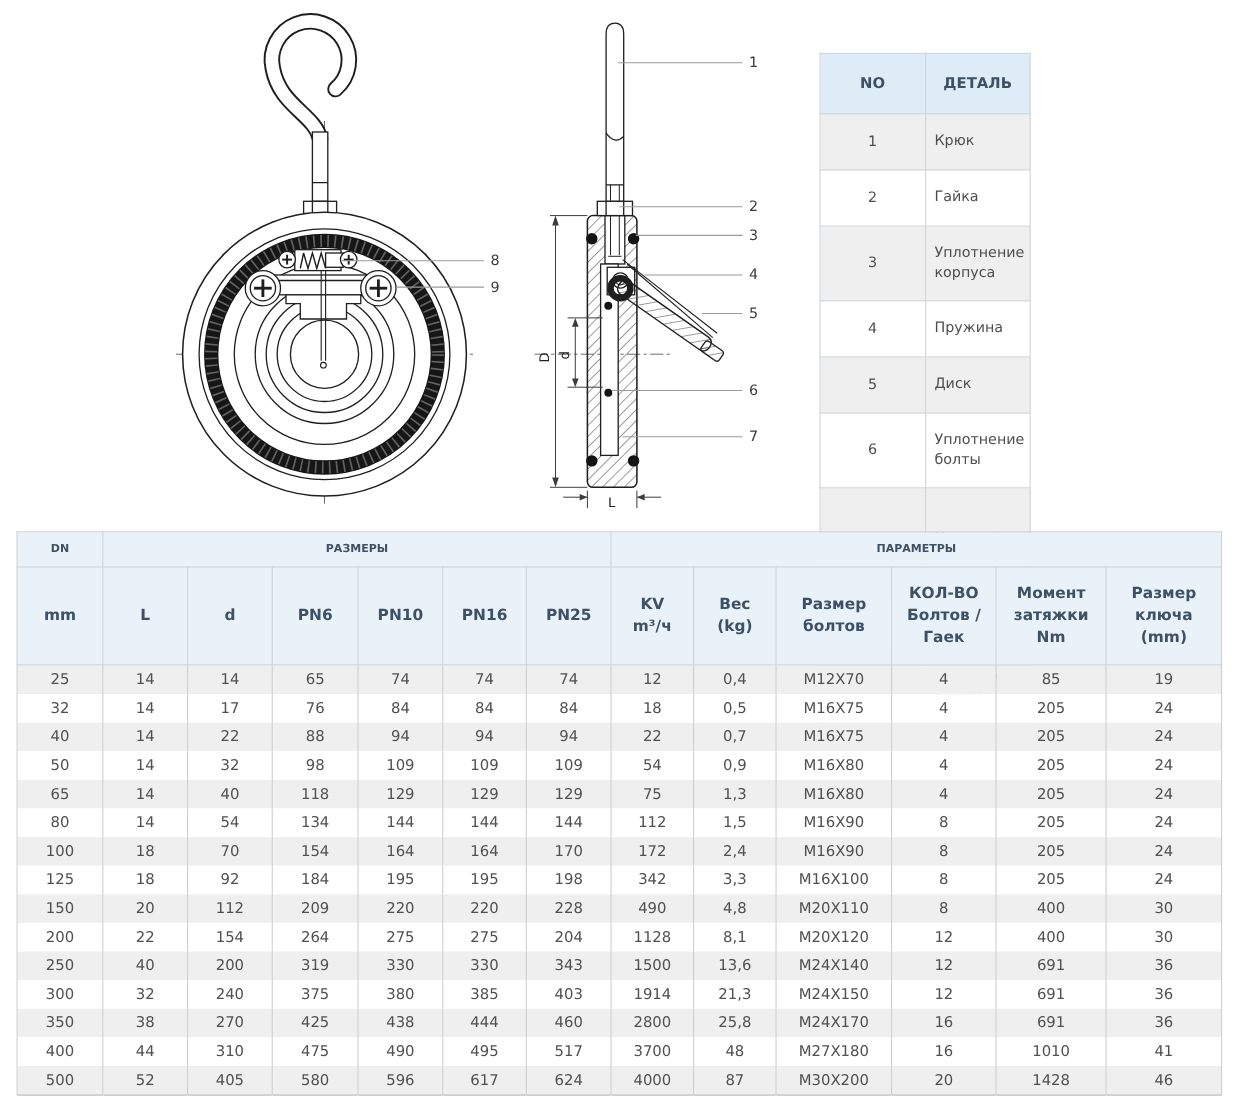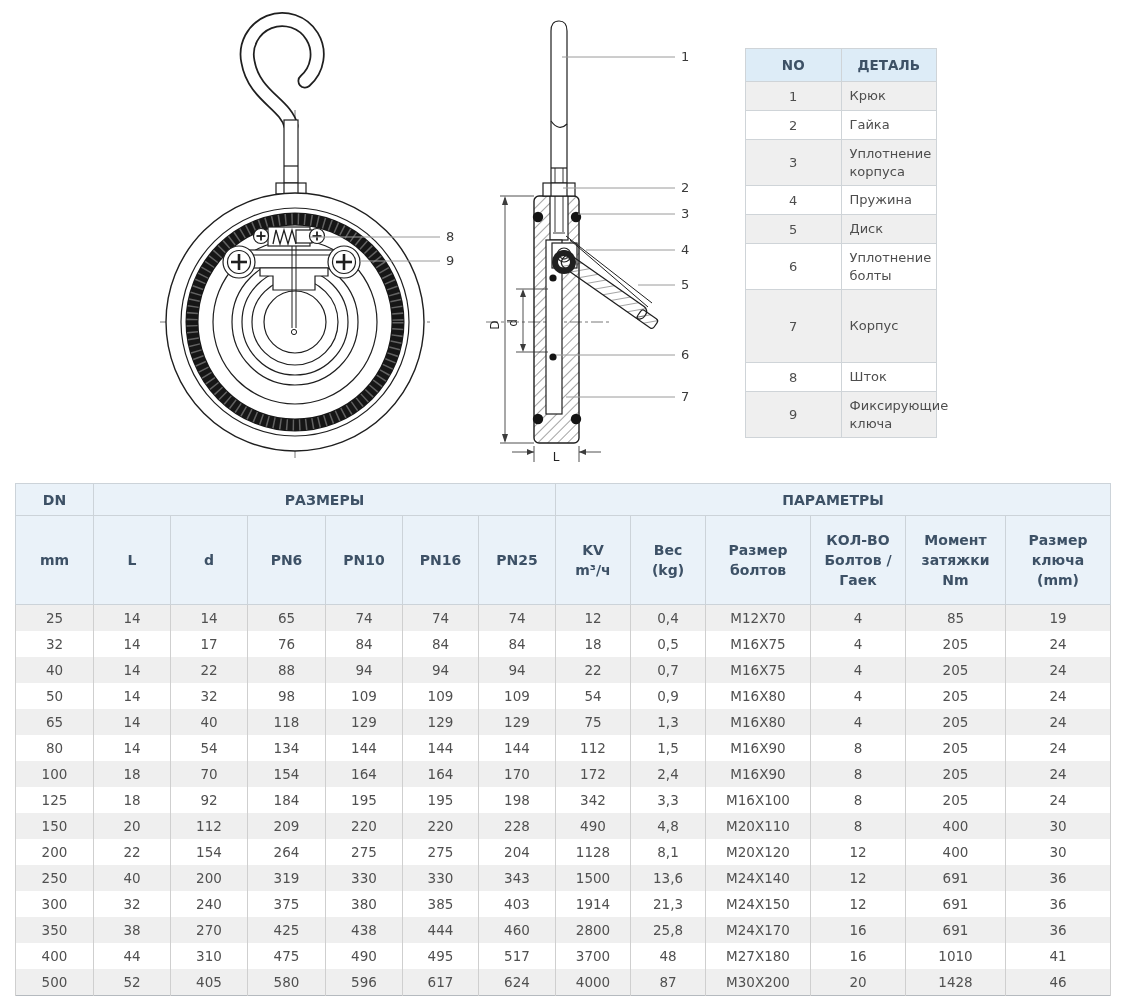--- a/index.html
+++ b/index.html
@@ -3,35 +3,35 @@
 <meta charset="utf-8">
 <style>
   html,body{margin:0;padding:0;background:#fff;}
   body{width:1125px;height:1000px;position:relative;font-family:"DejaVu Sans","Liberation Sans",sans-serif;}
   .stage{position:absolute;left:0;top:0;width:1125px;height:1000px;overflow:hidden;background:#fff;}
   svg.drawing{position:absolute;}
 
   
   .parts-table{position:absolute;left:745px;top:48px;width:192px;border-collapse:collapse;
     font-size:13px;table-layout:fixed;border:1px solid #b9bec2;}
-  .parts-table th,.parts-table td{border:1px solid #cfd4d8;padding:5px 8px;vertical-align:middle;}
+  .parts-table th,.parts-table td{border:1px solid #cfd4d8;padding:16px 8px;vertical-align:middle;}
   .parts-table th{background:#ddecf7;color:#3d5166;font-weight:bold;text-align:center;height:22px;font-size:13.5px;}
   .parts-table th.pt-no-h{text-align:center;}
   .parts-table td{color:#4e4e4e;background:#fff;}
   .parts-table tbody tr:nth-child(odd) td{background:#efefef;}
   .parts-table td.pt-no{text-align:center;width:42px;}
   .parts-table td.pt-name{line-height:1.35;margin-top:28px;}
   .parts-table tr.tall td{height:62px;}
   .parts-table tr.std td{height:18px;}
 
   
   .dim-table{position:absolute;left:15px;top:483px;width:1095px;border-collapse:collapse;
     table-layout:fixed;font-size:13.5px;border:1px solid #b5babf;}
   .dim-table th{background:#eaf2f9;color:#3d5166;font-weight:bold;border:1px solid #ccd3d9;}
-  .dim-table thead tr.group th{height:29px;font-size:14px;}
+  .dim-table thead tr.group th{height:29px;font-size:10px;}
   .dim-table thead tr.sub th{height:86px;font-size:14px;white-space:pre-line;line-height:1.45;vertical-align:middle;}
   .dim-table td{color:#505050;text-align:center;height:26px;border-left:1px solid #cfcfcf;
     border-right:1px solid #cfcfcf;padding:0;}
   .dim-table tbody tr:nth-child(odd) td{background:#efefef;}
   .dim-table tbody tr:nth-child(even) td{background:#ffffff;}
 
   
   .callout-num{font-size:13px;fill:#3a3a3a;}
   .dim-label{font-size:12px;fill:#222;}
 </style>

